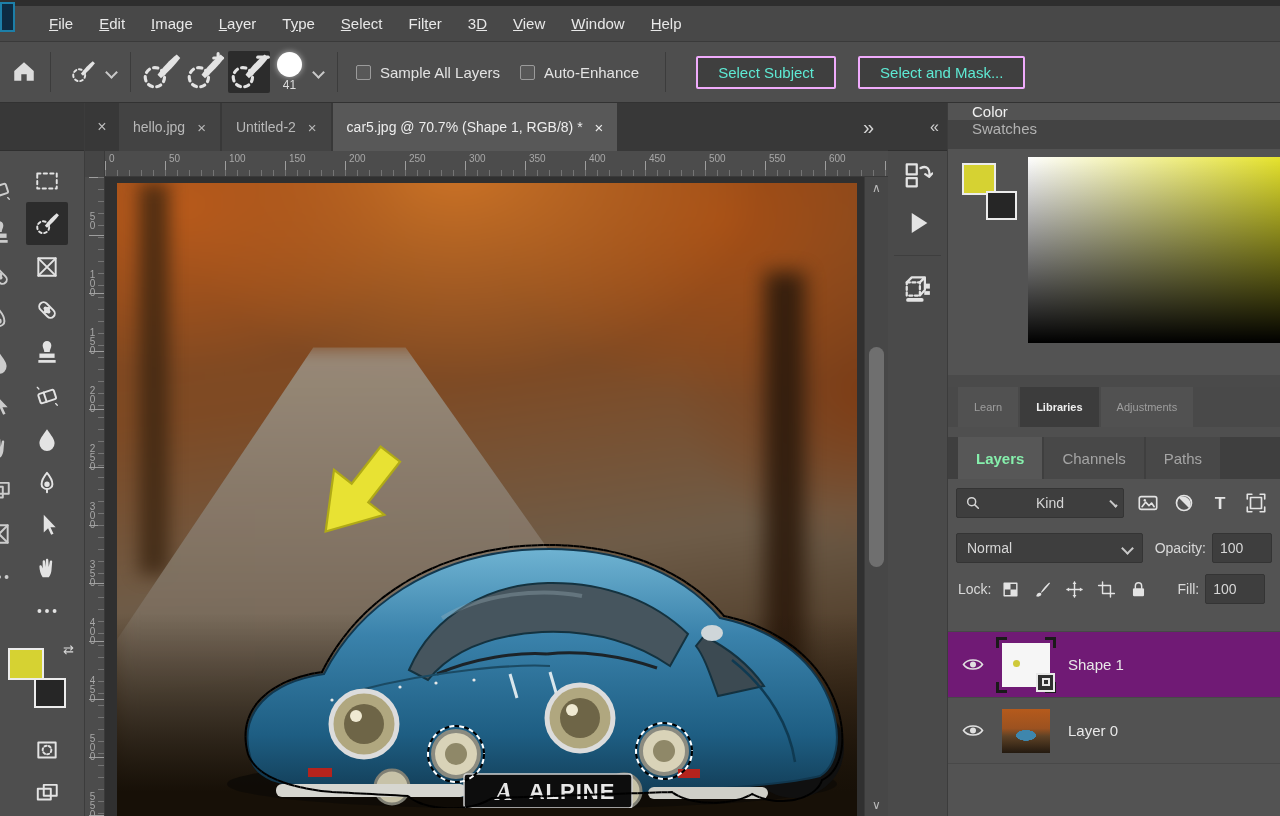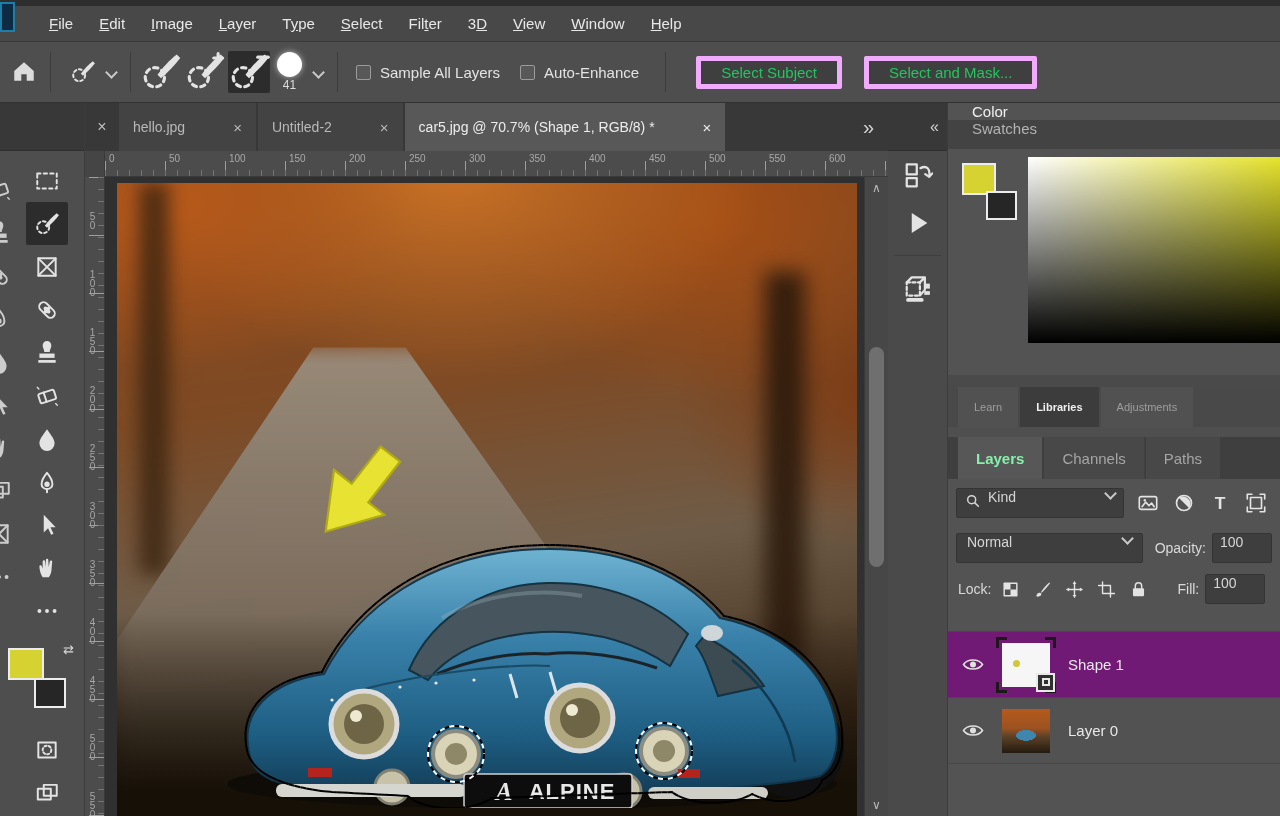--- a/index.html
+++ b/index.html
@@ -22,21 +22,21 @@
   .chev { width:9px; height:9px; border-left:2px solid #c9c9c9; border-bottom:2px solid #c9c9c9; transform:rotate(-45deg); display:inline-block; margin-left:6px; }
   .tool-preset { display:flex; align-items:center; padding:0 6px; }
   .mode-btn { width:42px; height:42px; display:flex; align-items:center; justify-content:center; border-radius:2px; margin:0 1px; }
   .mode-btn.active { background:#2c2c2c; }
   .brush-size { display:flex; align-items:center; margin:0 6px; }
   .brush-col { display:flex; flex-direction:column; align-items:center; }
   .brush-circle { width:25px; height:25px; border-radius:50%; background:#fff; box-shadow:0 0 6px rgba(255,255,255,.6); }
   .brush-num { font-size:12px; color:#ddd; margin-top:1px; }
   .checkwrap { display:flex; align-items:center; margin:0 10px; font-size:15px; color:#e3e3e3; }
   .checkbox { width:15px; height:15px; border:1px solid #9b9b9b; border-radius:2px; background:#585858; margin-right:9px; }
-  .opt-btn { height:33px; background:#3f3f3f; border:5px solid #f0abfc; border-radius:2px; color:#22c55e; font-size:15px; padding:0 20px; display:flex; align-items:center; margin-left:22px; }
+  .opt-btn { height:33px; background:#3f3f3f; border:2px solid #f0abfc; border-radius:2px; color:#5eead4; font-size:15px; padding:0 20px; display:flex; align-items:center; margin-left:22px; }
 
   
   .main { display:flex; height:713px; }
 
   
   .toolbar { width:85px; background:#4e4e4e; position:relative; border-right:1px solid #3c3c3c; overflow:hidden; }
   .toolbar-head { height:48px; background:#383838; border-bottom:1px solid #2f2f2f; }
   .tools-col { position:absolute; left:26px; top:56px; }
   .tool { width:42px; height:43px; display:flex; align-items:center; justify-content:center; border-radius:2px; }
   .tool.active { background:#2c2c2c; }
@@ -46,21 +46,21 @@
   .swatch-widget { position:absolute; left:8px; top:calc(56px + 473px + 10px); width:70px; height:70px; }
   .fg-swatch { position:absolute; left:0; top:6px; width:36px; height:32px; border:2px solid #ececec; }
   .bg-swatch { position:absolute; left:26px; top:36px; width:32px; height:30px; background:#262626; border:2px solid #ececec; }
   .swap-icon { position:absolute; right:4px; top:0; font-size:13px; color:#d8d8d8; }
   .bottom-tools { position:absolute; left:26px; top:calc(56px + 473px + 96px); }
 
   
   .canvas-col { width:803px; display:flex; flex-direction:column; background:#333; }
   .tabbar { height:48px; background:#383838; display:flex; align-items:stretch; }
   .leftover-close { width:34px; display:flex; align-items:center; justify-content:center; color:#bdbdbd; font-size:16px; }
-  .tab { display:flex; align-items:center; padding:0 14px; margin-right:2px; background:#434343; color:#b8b8b8; font-size:14px; white-space:nowrap;gap:36px; }
+  .tab { display:flex; align-items:center; padding:0 14px; margin-right:2px; background:#434343; color:#b8b8b8; font-size:14px; white-space:nowrap; }
   .tab.active { background:#585858; color:#ededed; }
   .tab-close { margin-left:12px; font-size:15px; color:inherit; }
   .tab-spacer { flex:1; }
   .tab-overflow { display:flex; align-items:center; padding:0 16px; color:#d5d5d5; font-size:20px; letter-spacing:-2px; }
 
   .hruler { height:26px; background:#4c4c4c; position:relative; border-bottom:1px solid #3a3a3a;
     background-image:
       repeating-linear-gradient(90deg,#747474 0 1px,transparent 1px 12px),
       repeating-linear-gradient(90deg,#9e9e9e 0 1px,transparent 1px 60px);
     background-size:auto 6px, auto 15px; background-repeat:repeat-x; background-position:20px 100%,20px 100%; }
@@ -122,21 +122,21 @@
   .navtabs1 { height:40px; background:#494949; display:flex; align-items:stretch; padding-left:10px; }
   .nt1 { display:flex; align-items:center; padding:0 16px; font-size:11px; color:#9e9e9e; background:#515151; margin-right:2px; }
   .nt1.active { background:#3c3c3c; color:#efefef; font-weight:bold; }
   .navgap { height:10px; background:#4f4f4f; }
   .navtabs2 { height:42px; background:#3f3f3f; display:flex; align-items:stretch; padding-left:10px; }
   .nt2 { display:flex; align-items:center; padding:0 18px; font-size:15px; color:#a5a5a5; background:#484848; margin-right:2px; }
   .nt2.active { background:#575757; color:#86efac; font-weight:bold; }
 
   .layers-panel { flex:1; background:#535353; display:flex; flex-direction:column; overflow:hidden; }
   .filter-row { height:48px; display:flex; align-items:center; padding:0 8px; }
-  .well { background:#3e3e3e; border:1px solid #343434; border-radius:2px; height:30px; display:flex; color:#d6d6d6; font-size:14px; }
+  .well { background:#3e3e3e; border:1px solid #343434; border-radius:2px; height:30px; display:flex; align-items:center; color:#d6d6d6; font-size:14px;gap:48px; }
   .kind-well { width:168px; padding:0 8px; }
   .kind-well .chev { margin-left:auto; }
   .f-icon { width:24px; height:24px; margin-left:12px; display:flex; align-items:center; justify-content:center; }
   .f-icon svg { width:22px; height:22px; }
   .blend-row { height:42px; display:flex; align-items:center; padding:0 8px; }
   .normal-well { width:212px; padding:0 10px; }
   .normal-well .chev { margin-left:auto; }
   .inline-label { font-size:14px; color:#d9d9d9; margin-left:12px; white-space:nowrap; }
   .value-well { width:60px; margin-left:6px; padding:0 7px; flex:none; }
   .lock-row { height:40px; display:flex; align-items:center; padding:0 10px; }

